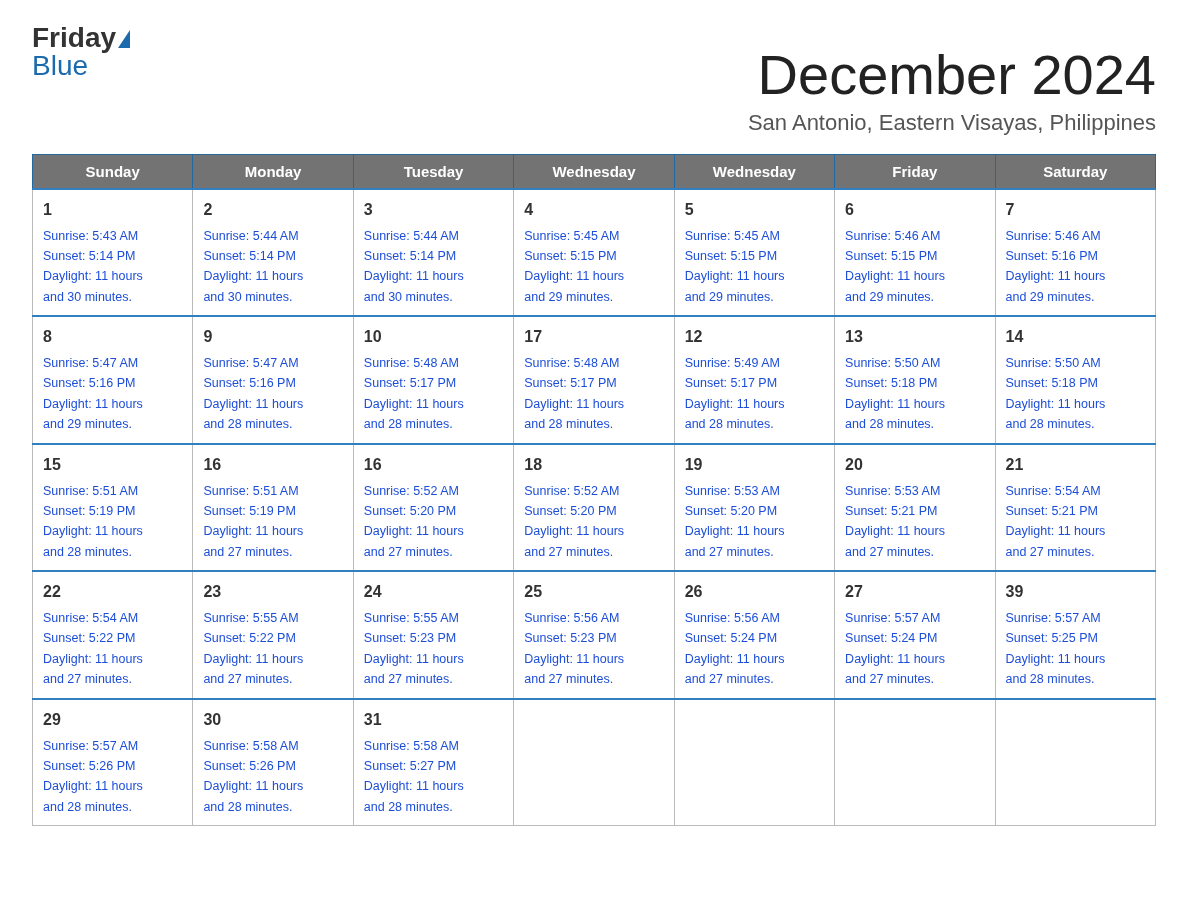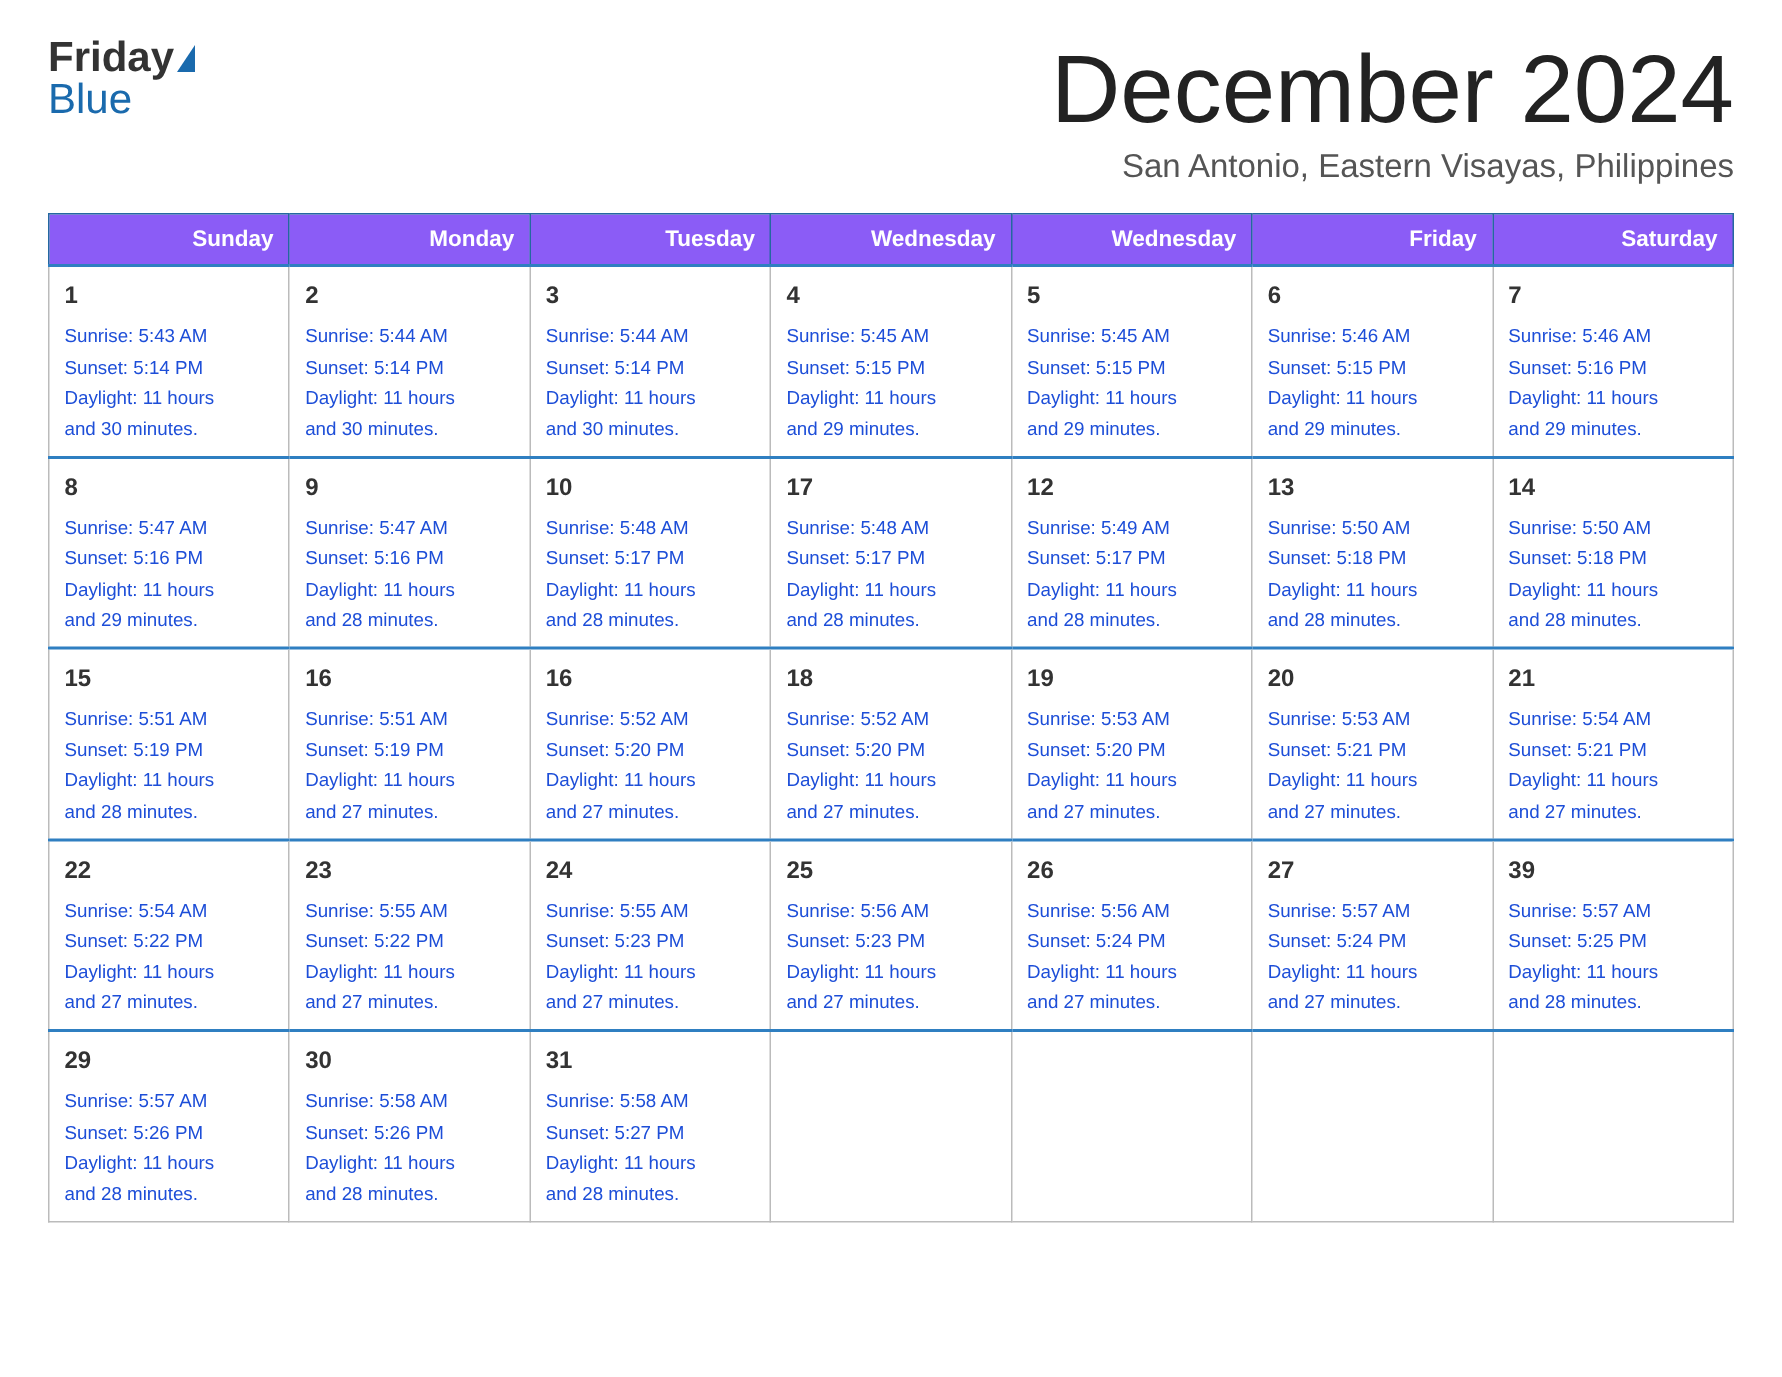--- a/index.html
+++ b/index.html
@@ -42,42 +42,43 @@
       border-bottom: 18px solid #1a6aad;
       margin-left: 2px;
       vertical-align: middle;
       position: relative;
       top: -4px;
     }
     .title-block {
       text-align: right;
     }
     .month-year {
-      font-size: 64px;
+      font-size: 56px;
       font-weight: normal;
       color: #222;
       line-height: 1.1;
+      margin-top: 20px;
     }
     .location {
       font-size: 22px;
       color: #555;
       margin-top: 4px;
     }
     .calendar {
       width: 100%;
       border-collapse: collapse;
       border: 1px solid #999;
     }
     .calendar th {
-      background-color: #8b5cf6;
+      background-color: #737373;
       color: #fff;
       font-size: 15px;
       font-weight: bold;
       padding: 8px 10px;
-      text-align: right;
+      text-align: center;
       border: 1px solid #2468a0;
     }
     .calendar td {
       vertical-align: top;
       padding: 8px 10px;
       border: 1px solid #bbb;
       font-size: 13px;
       line-height: 1.5;
       width: 14.28%;
       min-height: 100px;

